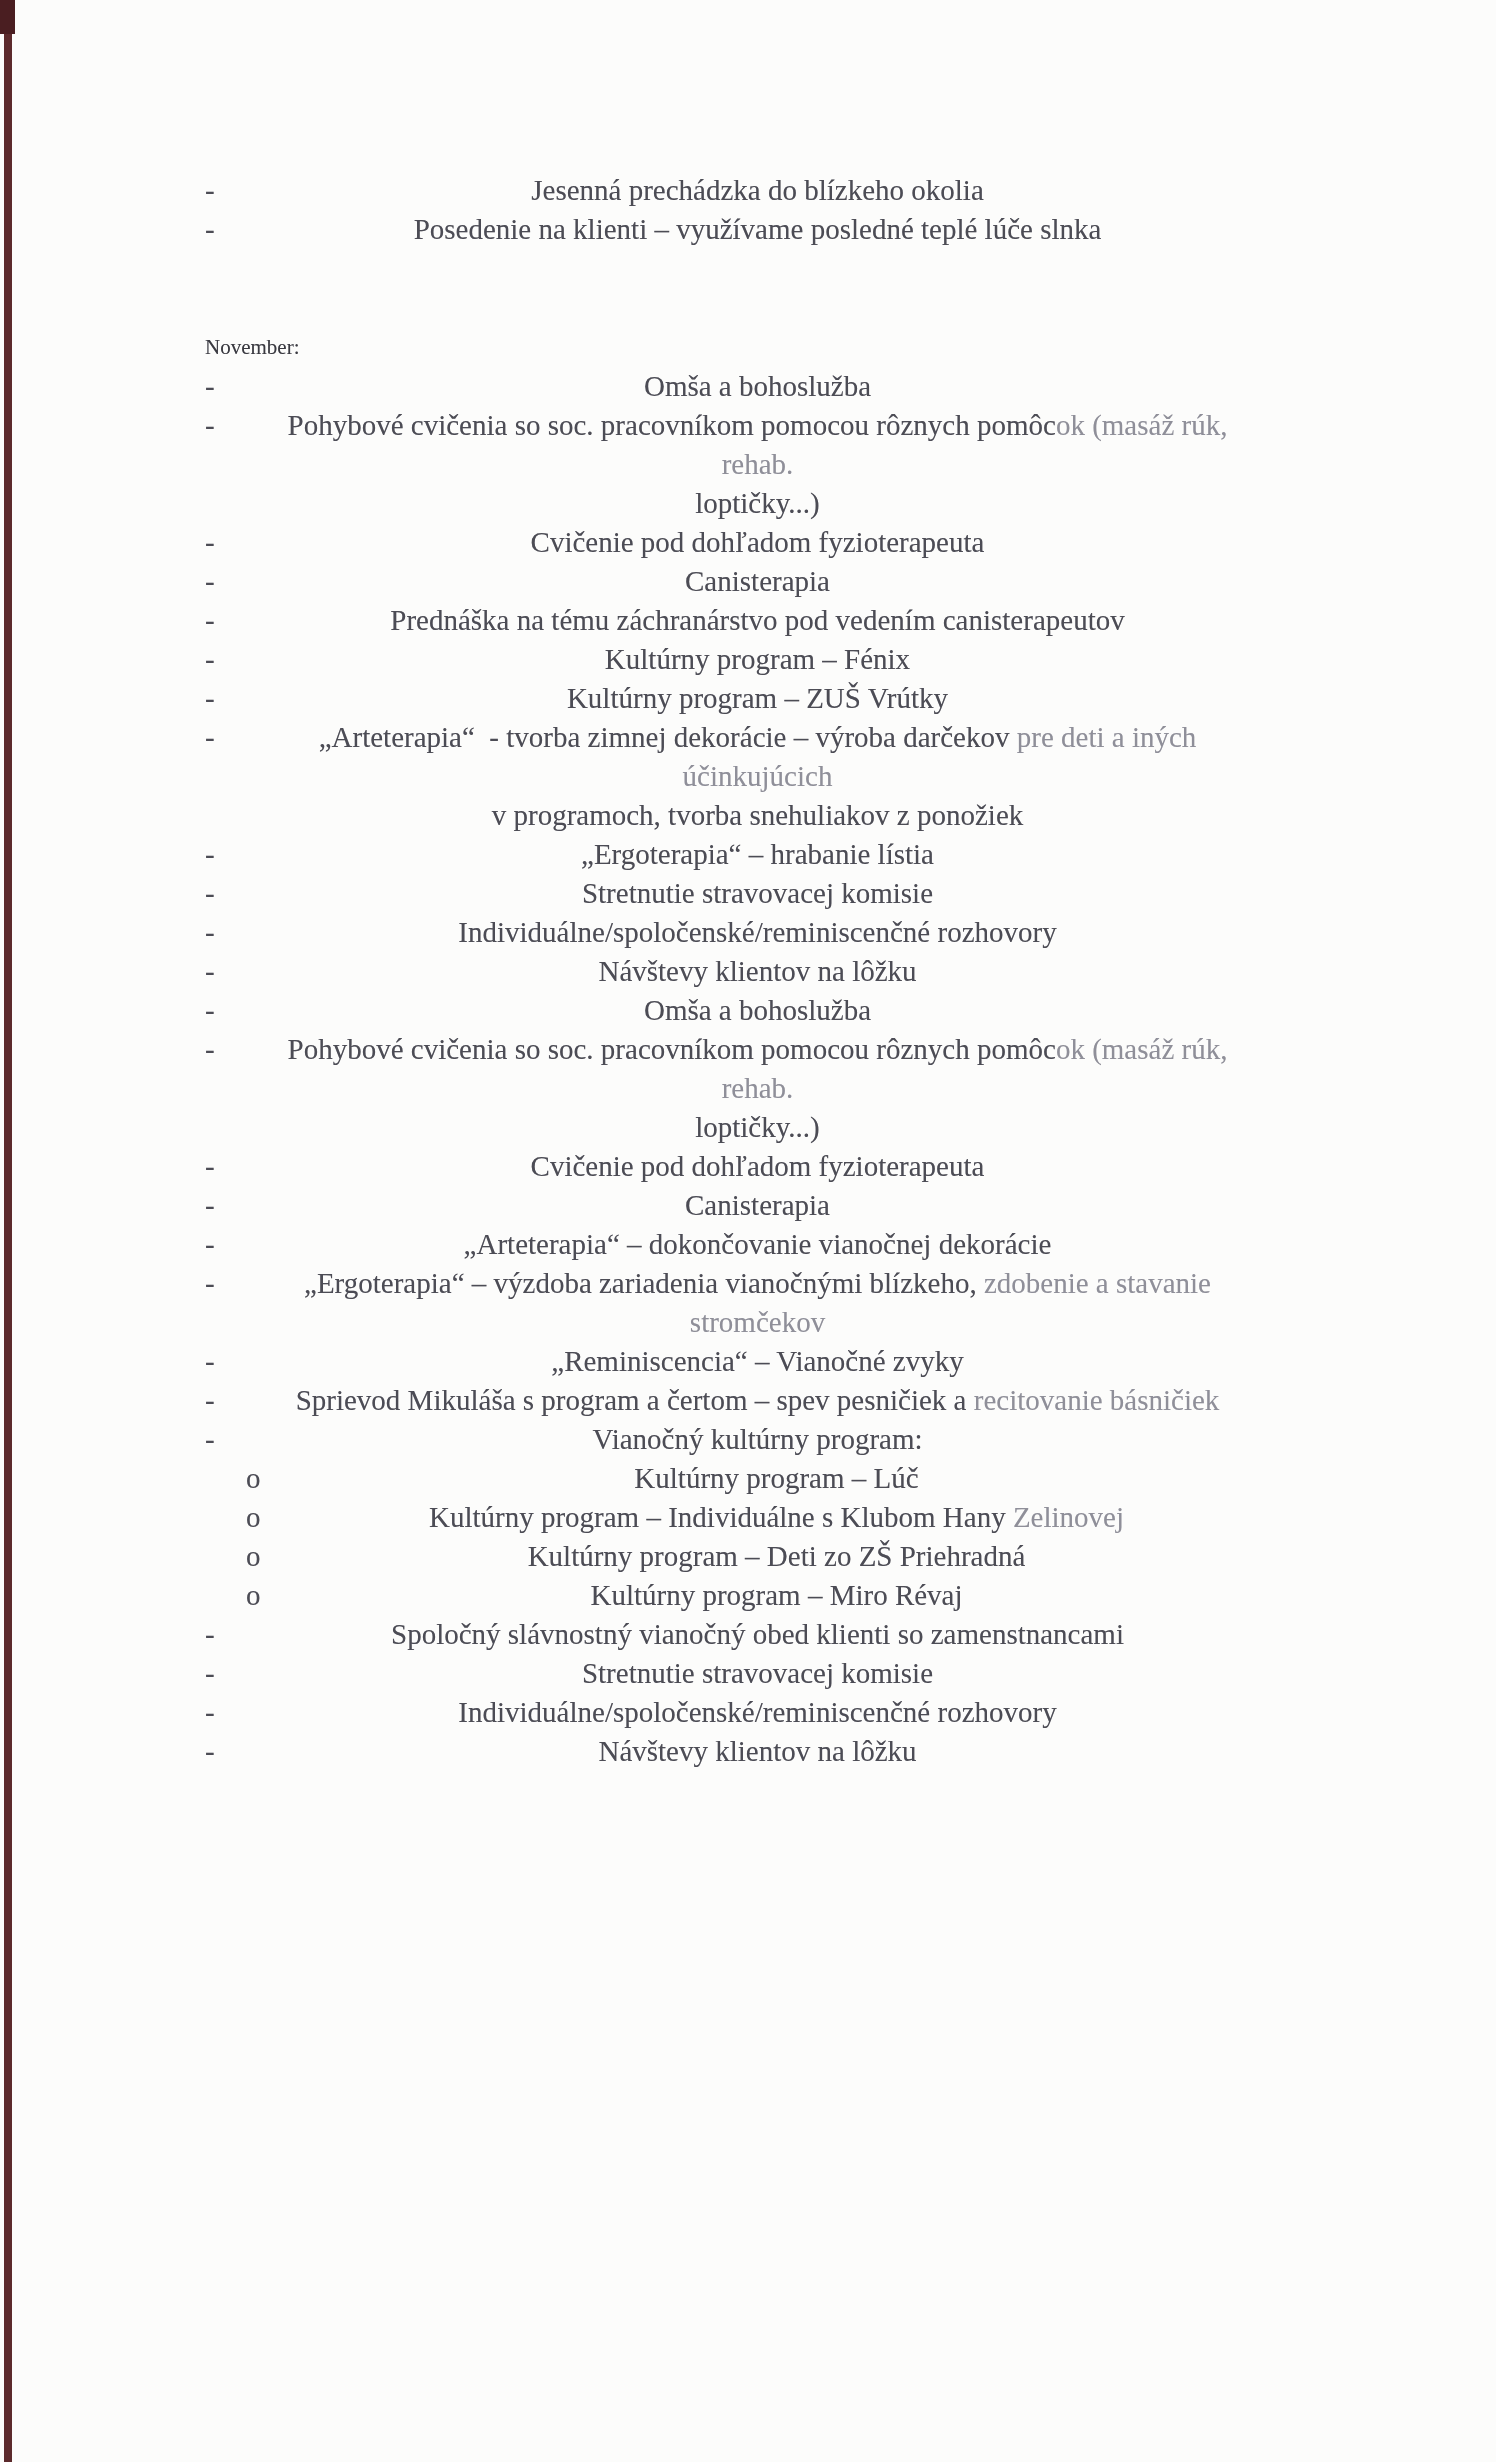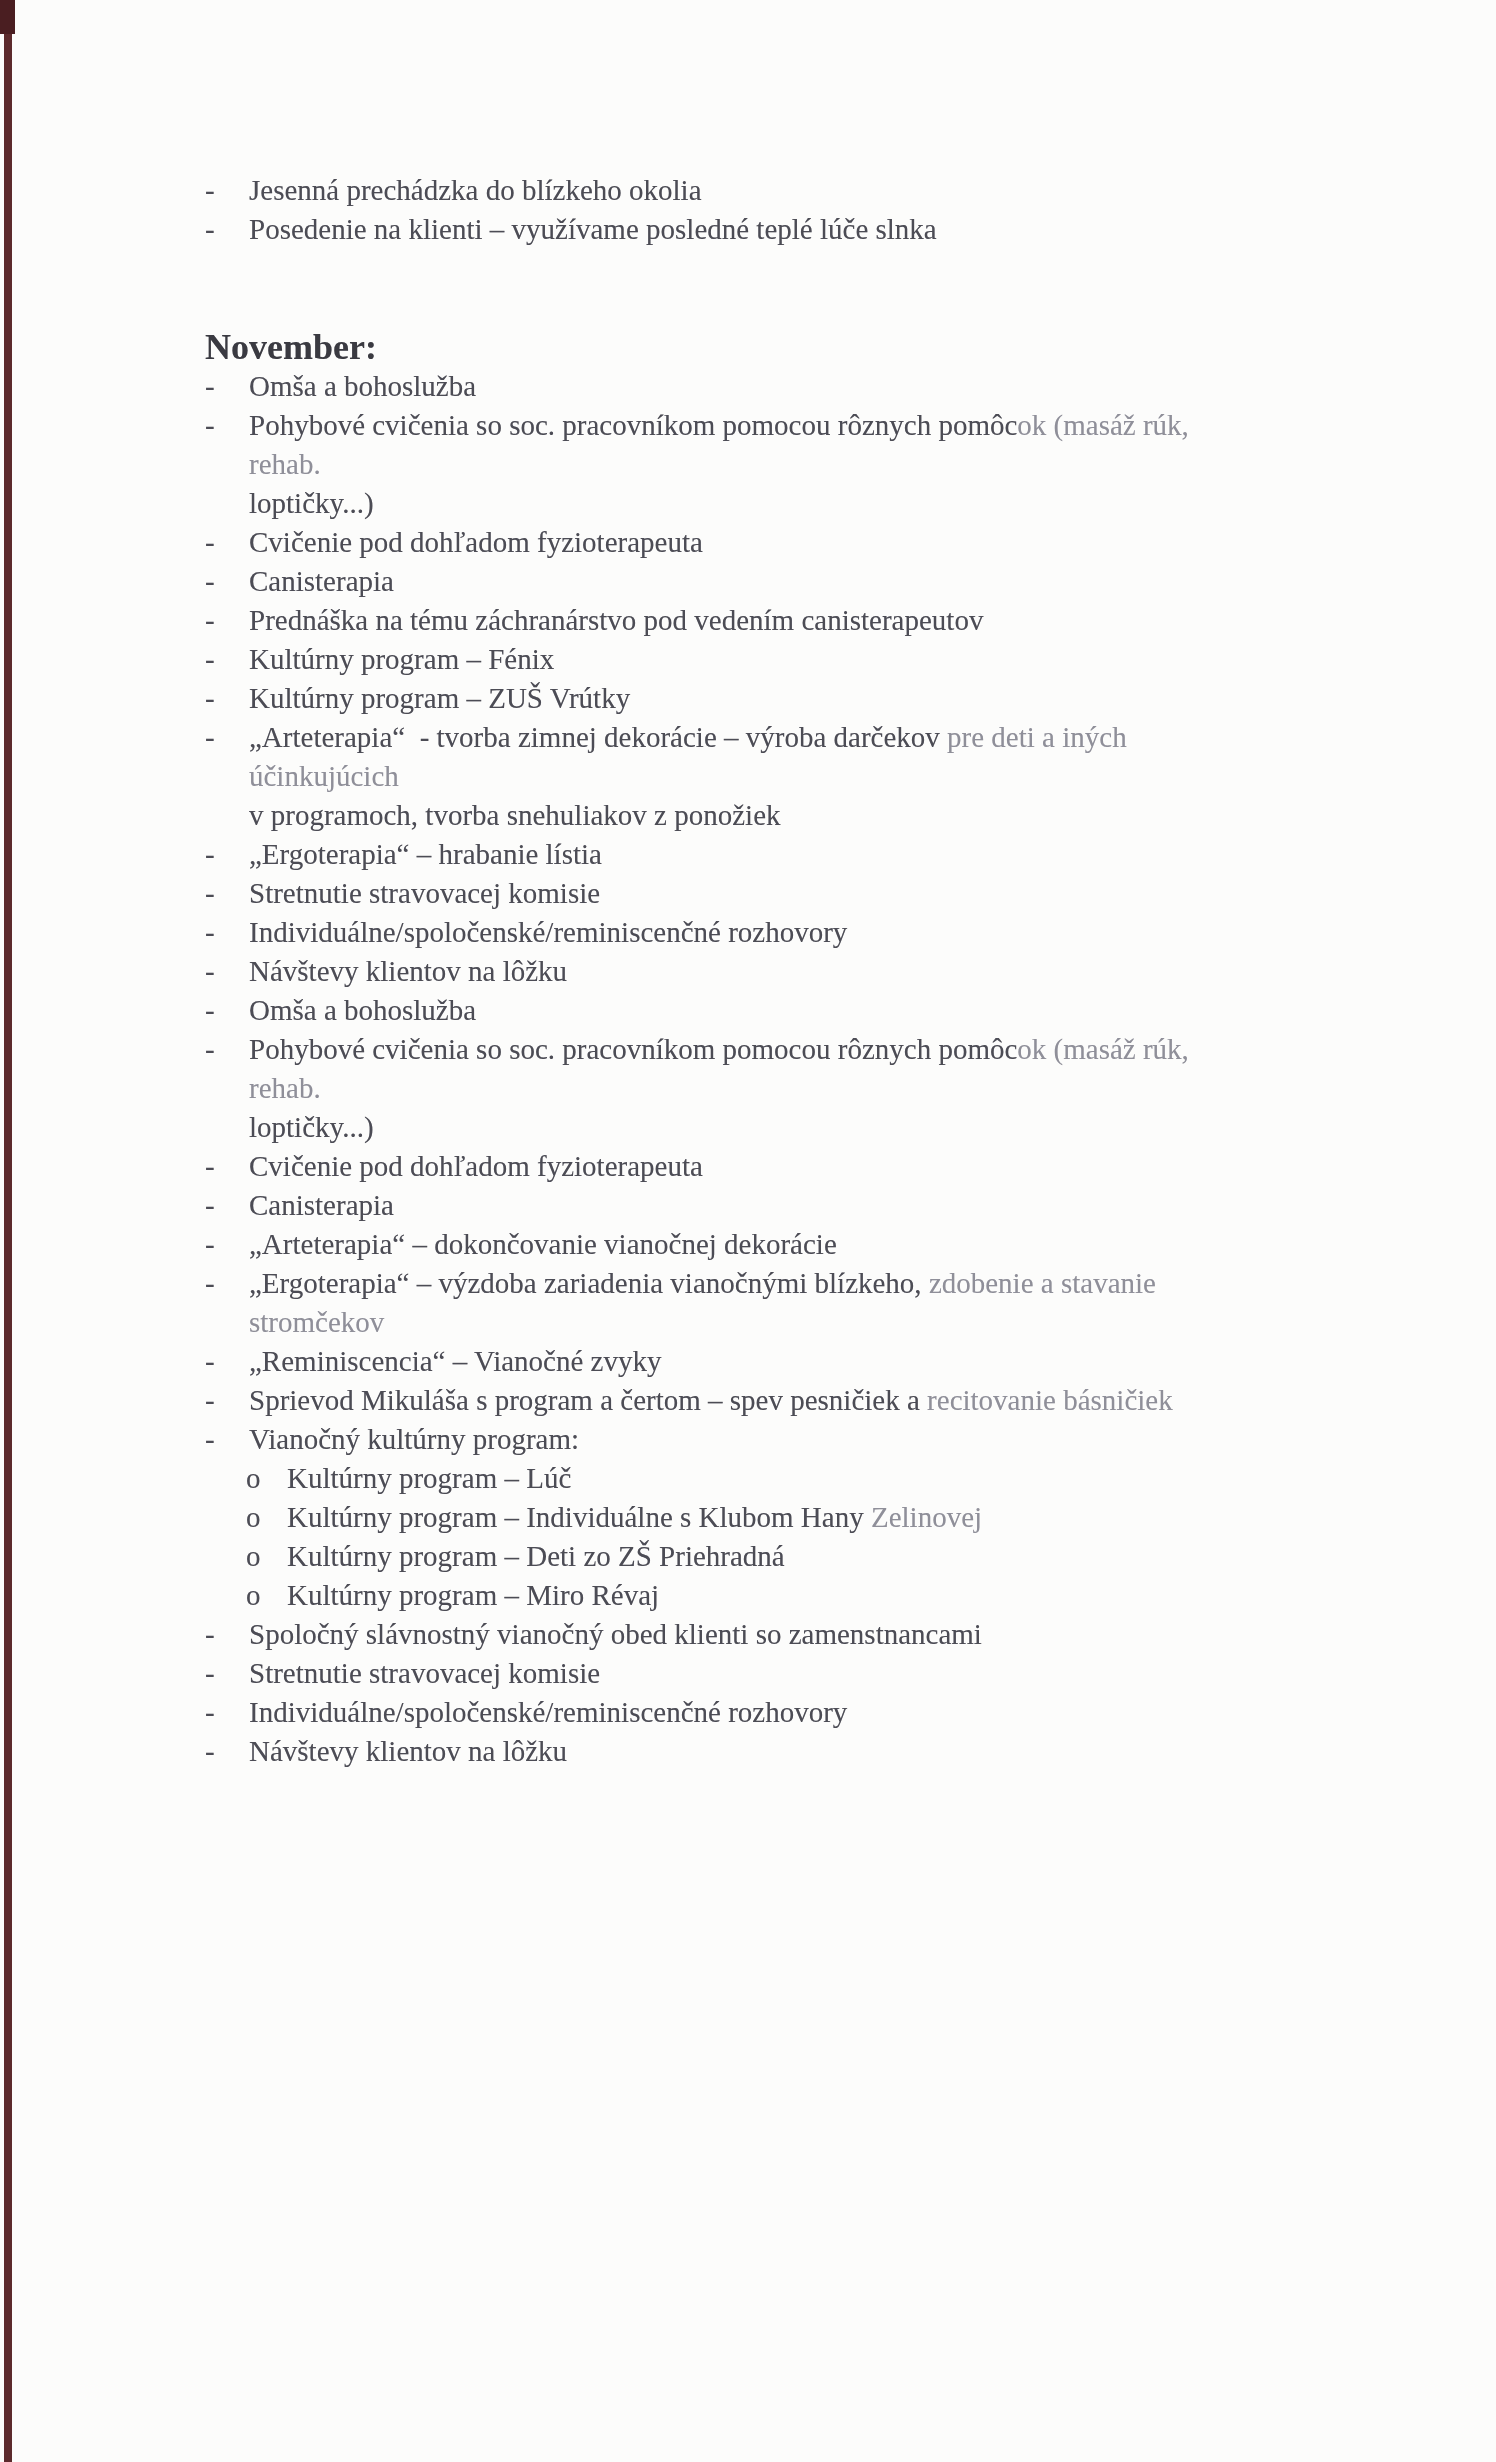--- a/index.html
+++ b/index.html
@@ -31,27 +31,27 @@
     font-size:29px;
     line-height:39px;
     color:var(--ink,#4c4c55);
     text-shadow:0 0 0.6px rgba(80,80,90,0.35);
   }
   ul{list-style:none;margin:0;padding:0;}
   .item{display:flex;align-items:flex-start;}
   .marker{flex:0 0 44px;}
   .item.level2{padding-left:41px;}
   .item.level2 .marker{flex:0 0 41px;}
-  .text{flex:1;white-space:pre-wrap;}
+  .text{flex:1;white-space:pre-wrap;text-align:center;}
   .seg.faded{color:var(--ink-faded,#8f8f99);text-shadow:0 0 0.6px rgba(140,140,150,0.3);}
   h2.heading{
-    font-size:36px;
+    font-size:21px;
     line-height:39px;
     margin:79px 0 0 0;
-    font-weight:bold;
+    font-weight:normal;
     color:var(--ink-strong,#3a3a41);
   }
 </style>
 </head>
 <body>
 
 <div class="page">
   <div class="scan-strip">
     <div class="strip-cap"></div>
   </div>

